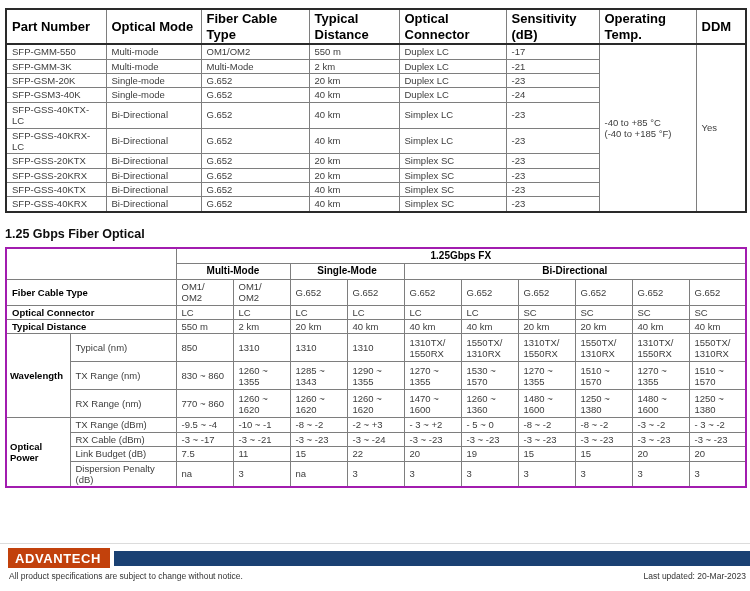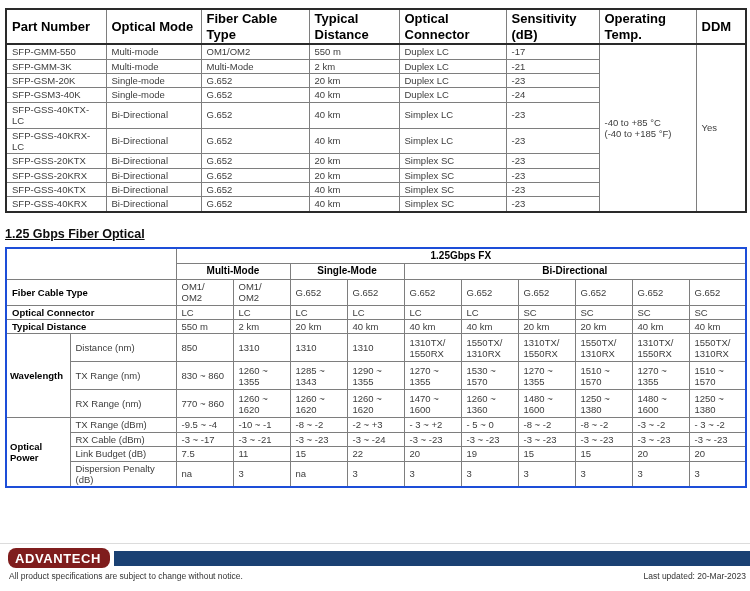--- a/index.html
+++ b/index.html
@@ -26,24 +26,24 @@
   .t1{margin:8px 0 0 5px;width:740px;border:2px solid #2a2a2a;}
   .t1 thead th{
     font-size:13px;font-weight:bold;color:#000;
     border-bottom:2px solid #2a2a2a;height:15px;
   }
   .t1 tbody tr{height:14px;}
   .pre{white-space:pre-line;}
   
   .sec-title{
     margin:14px 0 6px 5px;
-    font-size:12.5px;font-weight:bold;color:#0d0d0d;text-decoration:underline;
-  }
-  
-  .t2{margin-left:5px;width:740px;border:2px solid #1d4ed8;}
+    font-size:12.5px;font-weight:bold;color:#0d0d0d;
+  }
+  
+  .t2{margin-left:5px;width:740px;border:2px solid #a21caf;}
   .t2 td{white-space:pre-line;}
   .t2 .hcell{font-weight:bold;color:#000;text-align:center;font-size:10px;}
   .t2 .lbl{font-weight:bold;color:#000;font-size:9.5px;}
   .t2 .grp{font-weight:bold;color:#000;font-size:9.5px;padding:1px 3px;}
   .t2 tr.hr1{height:15px;}
   .t2 tr.hr2{height:16px;}
   .t2 tr.rs{height:14px;}
   .t2 tr.rm{height:28px;}
   
   .foot-sep{position:absolute;left:0;top:543px;width:750px;height:0;border-top:1px solid #dcdcdc;}
@@ -230,21 +230,21 @@
         <td>40 km</td>
         <td>40 km</td>
         <td>40 km</td>
         <td>20 km</td>
         <td>20 km</td>
         <td>40 km</td>
         <td>40 km</td>
       </tr>
     <tr class="rm">
       <td class="grp" rowspan="3">Wavelength</td>
-      <td>Distance (nm)</td>
+      <td>Typical (nm)</td>
     <td>850</td>
         <td>1310</td>
         <td>1310</td>
         <td>1310</td>
         <td>1310TX/
 1550RX</td>
         <td>1550TX/
 1310RX</td>
         <td>1310TX/
 1550RX</td>
@@ -350,17 +350,17 @@
         <td>3</td>
         <td>3</td>
         <td>3</td>
         <td>3</td>
       </tr>
   </tbody>
 </table>
 
 <div class="foot-sep"></div>
 <div class="logo-row">
-  <div class="logo-block" style="background: #7f1d1d; border-radius: 8px;">ADVANTECH</div>
+  <div class="logo-block" style="background: #c2410c;">ADVANTECH</div>
   <div class="logo-bar" style="background: rgb(26, 65, 115);"></div>
 </div>
 <div class="foot-left">All product specifications are subject to change without notice.</div>
 <div class="foot-right">Last updated: 20-Mar-2023</div>
 
 </body></html>

